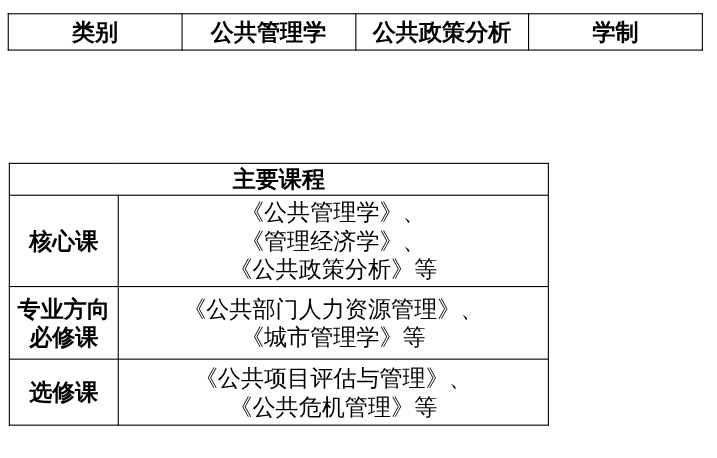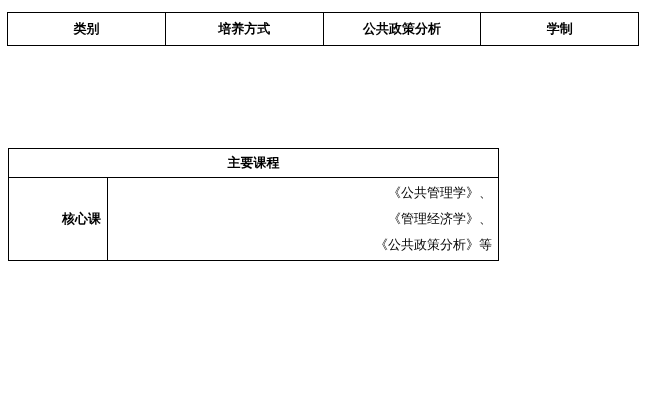--- a/index.html
+++ b/index.html
@@ -13,21 +13,21 @@
 
   table {
     border-collapse: collapse;
     table-layout: fixed;
     position: absolute;
   }
   th, td {
     border: 1px solid #000000;
     text-align: center;
     vertical-align: middle;
-    font-size: 13px;
+    font-size: 21px;
     white-space: pre-line;
     padding: 2px 6px;
     overflow: hidden;
   }
   th { font-weight: bold; }
 
   
   #program-table {
     left: 7px; top: 12px;
     width: 632px;
@@ -38,39 +38,39 @@
 
   
   #courses-table {
     left: 8px; top: 148px;
     width: 490px;
   }
   #courses-table col.c-label   { width: 99px; }
   #courses-table col.c-courses { width: 391px; }
   #courses-table .title-row th { height: 28px; line-height: 24px; }
   #courses-table td { line-height: 26px; }
-  #courses-table .row-core td    { height: 81px; text-align: right; }
+  #courses-table .row-core td    { height: 81px; }
   #courses-table .row-major td   { height: 66px; }
   #courses-table .row-elective td{ height: 60px; }
   #courses-table td.label-cell { font-weight: bold; }
 </style>
 </head>
 <body>
 
 <table id="program-table">
   <colgroup>
       <col>
       <col>
       <col>
       <col>
     </colgroup>
   <tbody>
     <tr class="hdr-row">
       <th>类别</th>
-      <th>培养方式</th>
+      <th>公共管理学</th>
       <th>公共政策分析</th>
       <th>学制</th>
     </tr>
   </tbody>
 </table>
 
 <table id="courses-table">
   <colgroup>
       <col class="c-label">
       <col class="c-courses">
@@ -78,14 +78,25 @@
   <tbody>
     <tr class="title-row">
       <th colspan="2">主要课程</th>
     </tr>
     <tr class="row-core">
       <td class="label-cell">核心课</td>
       <td class="courses-cell">《公共管理学》、
 《管理经济学》、
 《公共政策分析》等</td>
     </tr>
+    <tr class="row-major">
+      <td class="label-cell">专业方向
+必修课</td>
+      <td class="courses-cell">《公共部门人力资源管理》、
+《城市管理学》等</td>
+    </tr>
+    <tr class="row-elective">
+      <td class="label-cell">选修课</td>
+      <td class="courses-cell">《公共项目评估与管理》、
+《公共危机管理》等</td>
+    </tr>
   </tbody>
 </table>
 
 </body></html>

